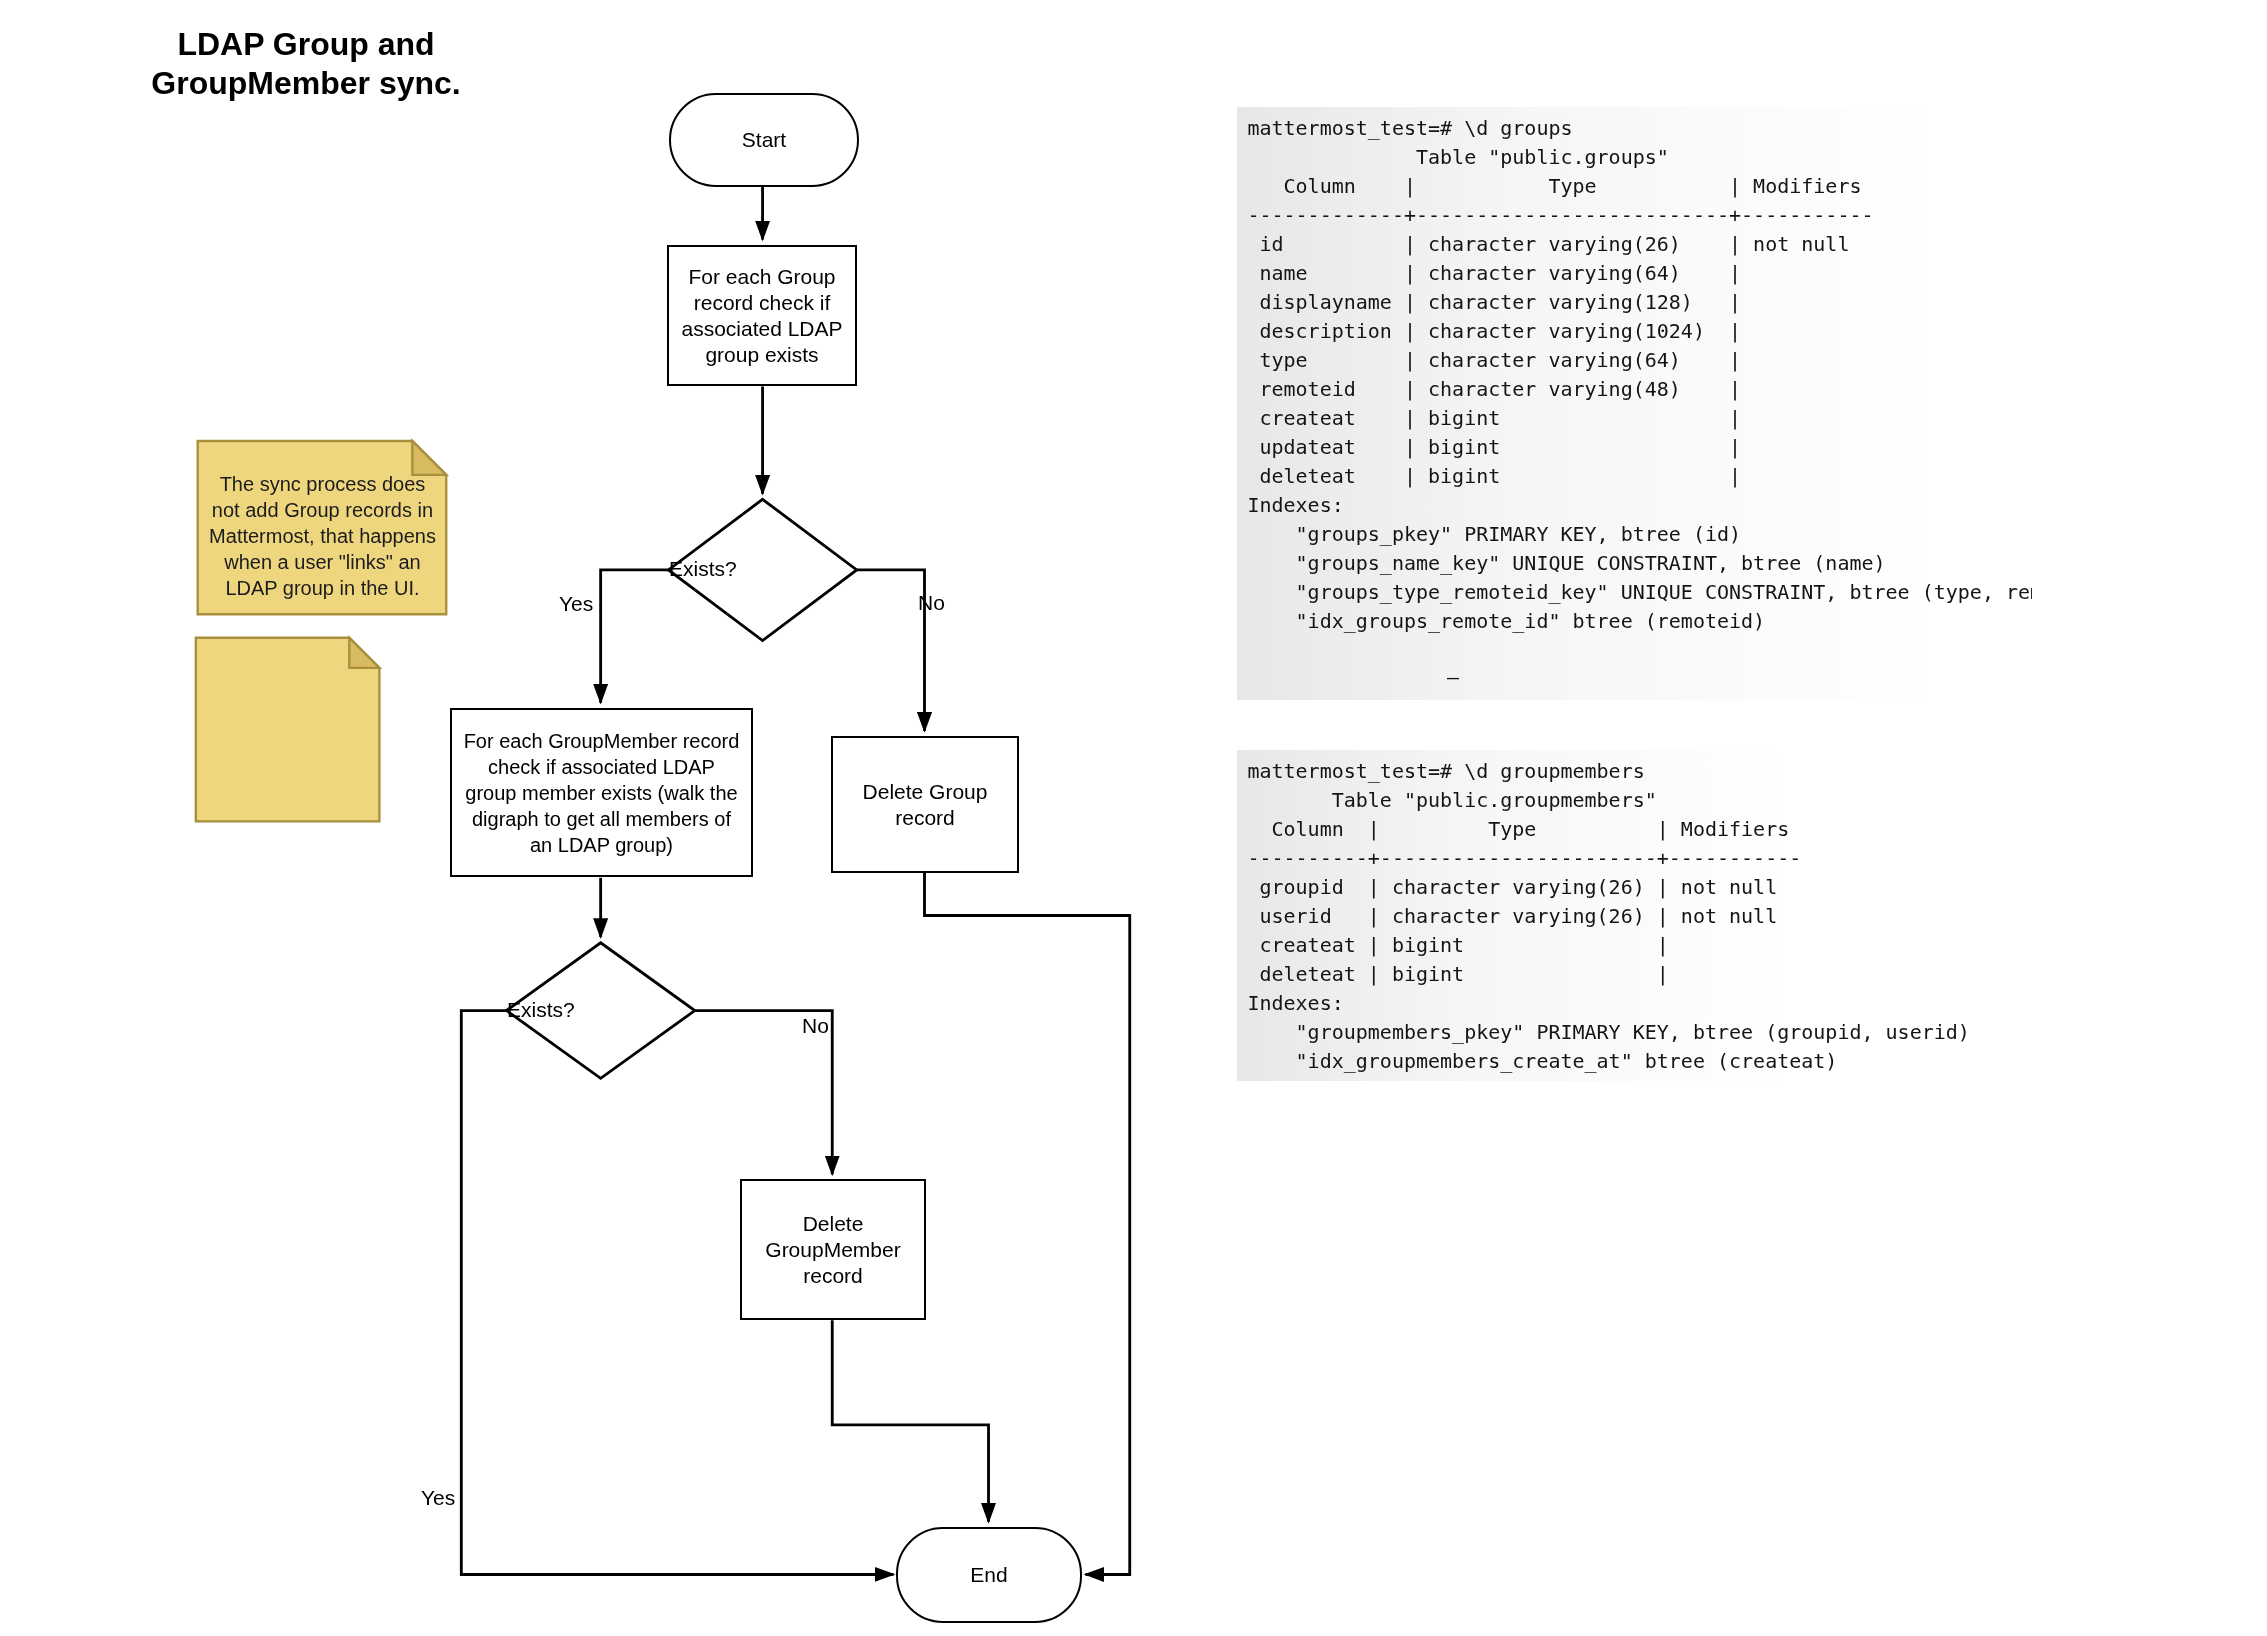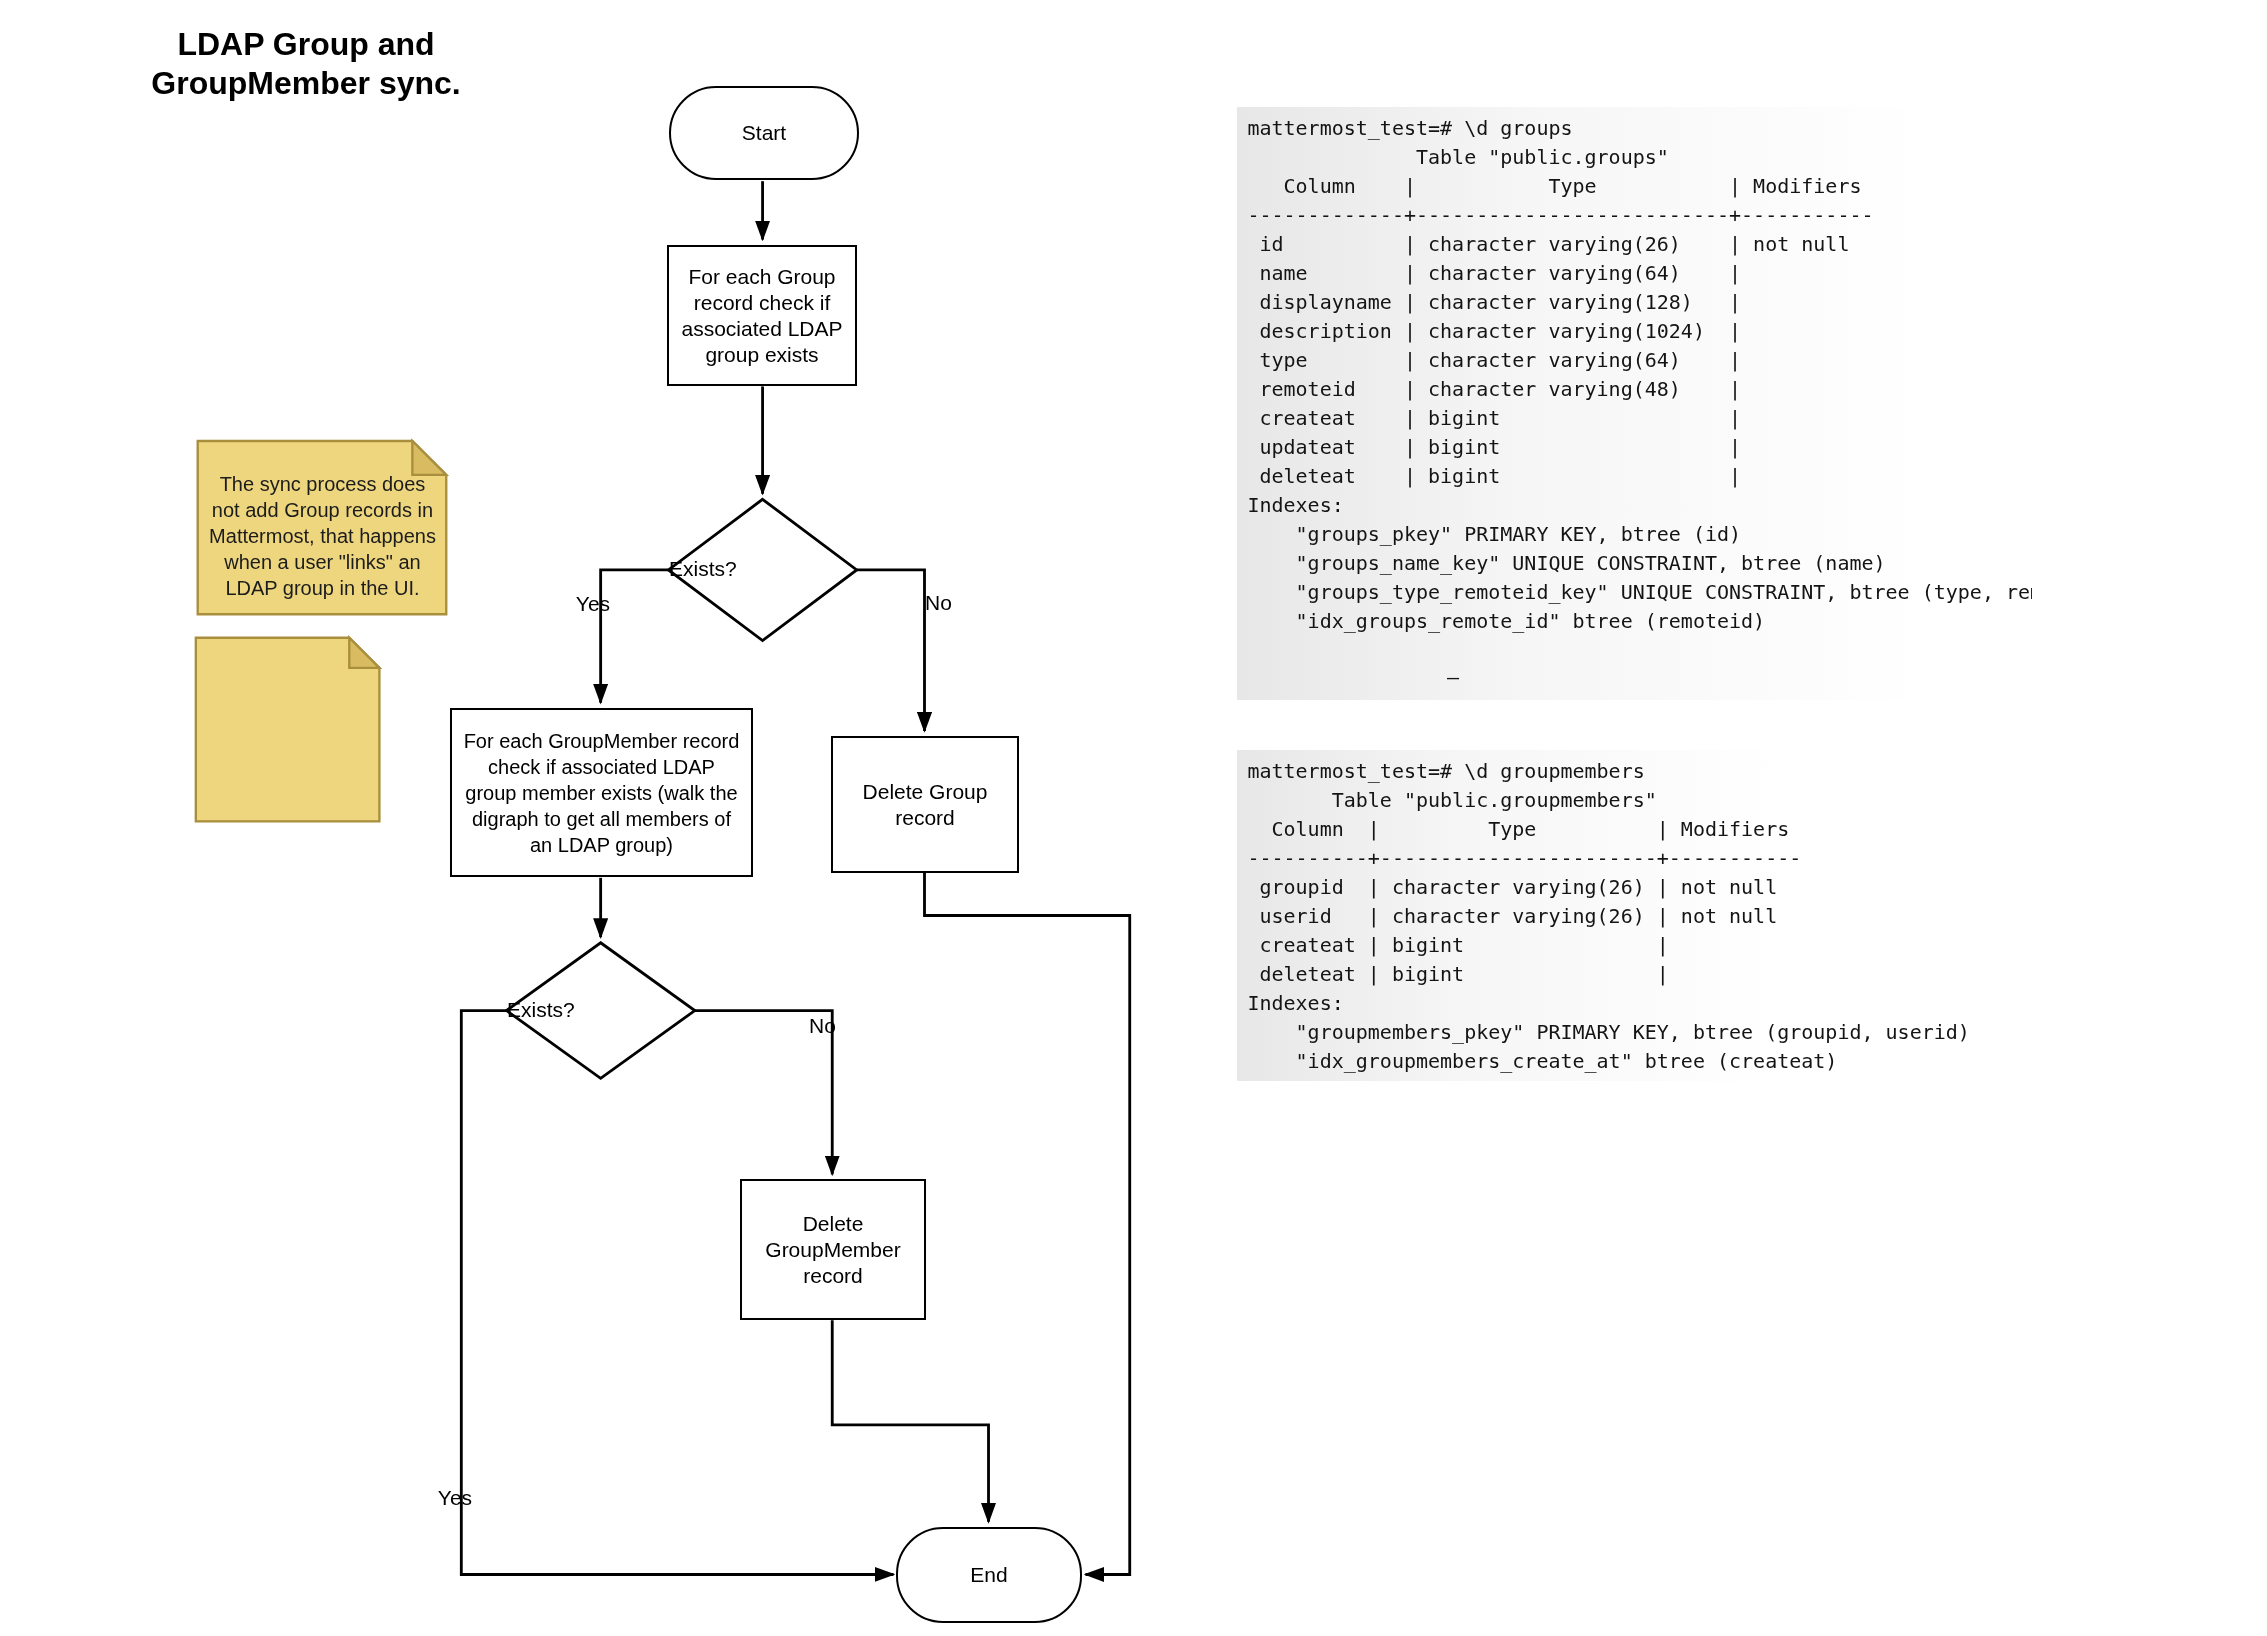--- a/index.html
+++ b/index.html
@@ -6,21 +6,21 @@
   #canvas{position:relative;width:2032px;height:1637px;background:#ffffff;overflow:hidden;
           font-family:"Liberation Sans", sans-serif;color:#000;}
   #wires{position:absolute;left:0;top:0;z-index:1;}
 
   .node{position:absolute;box-sizing:border-box;background:#fff;border:2.8px solid #000;
         display:flex;align-items:center;justify-content:center;text-align:center;
         font-size:21px;line-height:26px;white-space:pre-line;z-index:2;}
   .terminator{border-radius:47px;}
 
   .dlabel{position:absolute;z-index:3;text-align:left;font-size:21px;line-height:24.5px;}
-  .elabel{position:absolute;z-index:3;text-align:center;font-size:21px;line-height:22.6px;background:transparent;}
+  .elabel{position:absolute;z-index:3;font-size:21px;line-height:22.6px;background:transparent;}
 
   #page-title{position:absolute;left:113px;top:24.5px;width:386px;z-index:3;
               font-size:32px;font-weight:bold;line-height:39px;text-align:center;white-space:pre-line;}
 
   .sticky-text{position:absolute;z-index:3;display:flex;align-items:center;justify-content:center;
                text-align:center;font-size:20px;line-height:26px;white-space:pre-line;color:#1c1c1c;margin-top:8px;}
 
   .terminal{position:absolute;z-index:2;
             background:linear-gradient(to right,#e7e7e7 0%,#f6f6f6 30%,#ffffff 72%);}
   .terminal pre{margin:0;padding:6.6px 11.3px 9.4px 10.4px;
@@ -57,21 +57,21 @@
 
     <path d="M210,468 L438,468 L474,504 L474,652 L210,652 Z" fill="#EDD67E" stroke="#A98F3D" stroke-width="2.5"></path>
     <path d="M438,468 L438,504 L474,504 Z" fill="#D9BC62" stroke="#A98F3D" stroke-width="2.5"></path>
     <path d="M208,677 L371,677 L403,709 L403,872 L208,872 Z" fill="#EDD67E" stroke="#A98F3D" stroke-width="2.5"></path>
     <path d="M371,677 L371,709 L403,709 Z" fill="#D9BC62" stroke="#A98F3D" stroke-width="2.5"></path>
   </svg>
 
   <div id="page-title">LDAP Group and
 GroupMember sync.</div>
 
-  <div class="node terminator" style="left:669px;top:86px;width:190px;height:94px;">Start</div>
+  <div class="node terminator" style="left:669px;top:93px;width:190px;height:94px;">Start</div>
 
   <div class="node" style="left:667px;top:245px;width:190px;height:141px;">For each Group
 record check if
 associated LDAP
 group exists</div>
 
   <div class="dlabel" style="left:669px;top:557px;width:188px;">Exists?</div>
 
   <div class="elabel" style="left:559px;top:593px;width:68px;">Yes</div>
   <div class="elabel" style="left:918px;top:592px;width:41px;">No</div>

